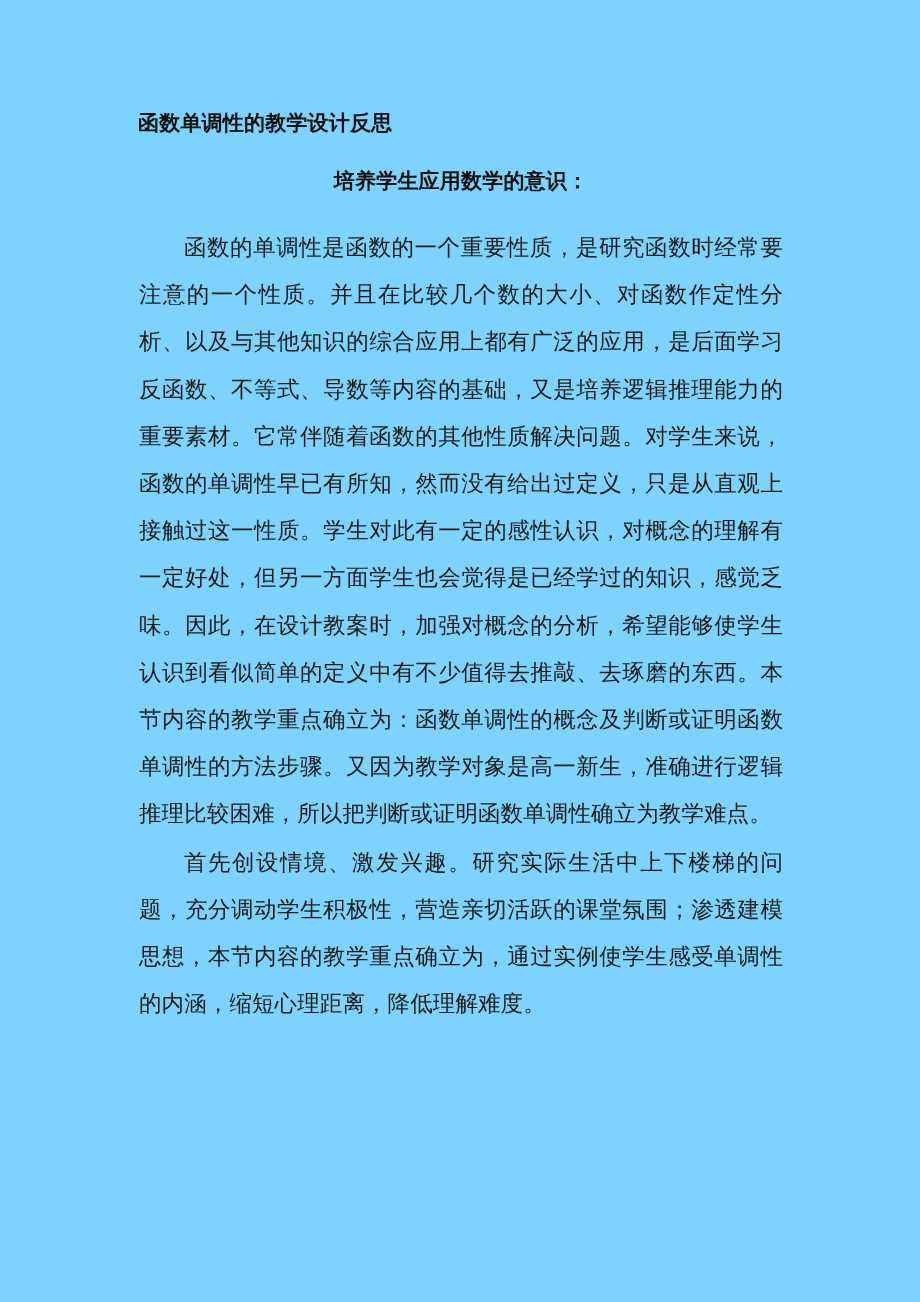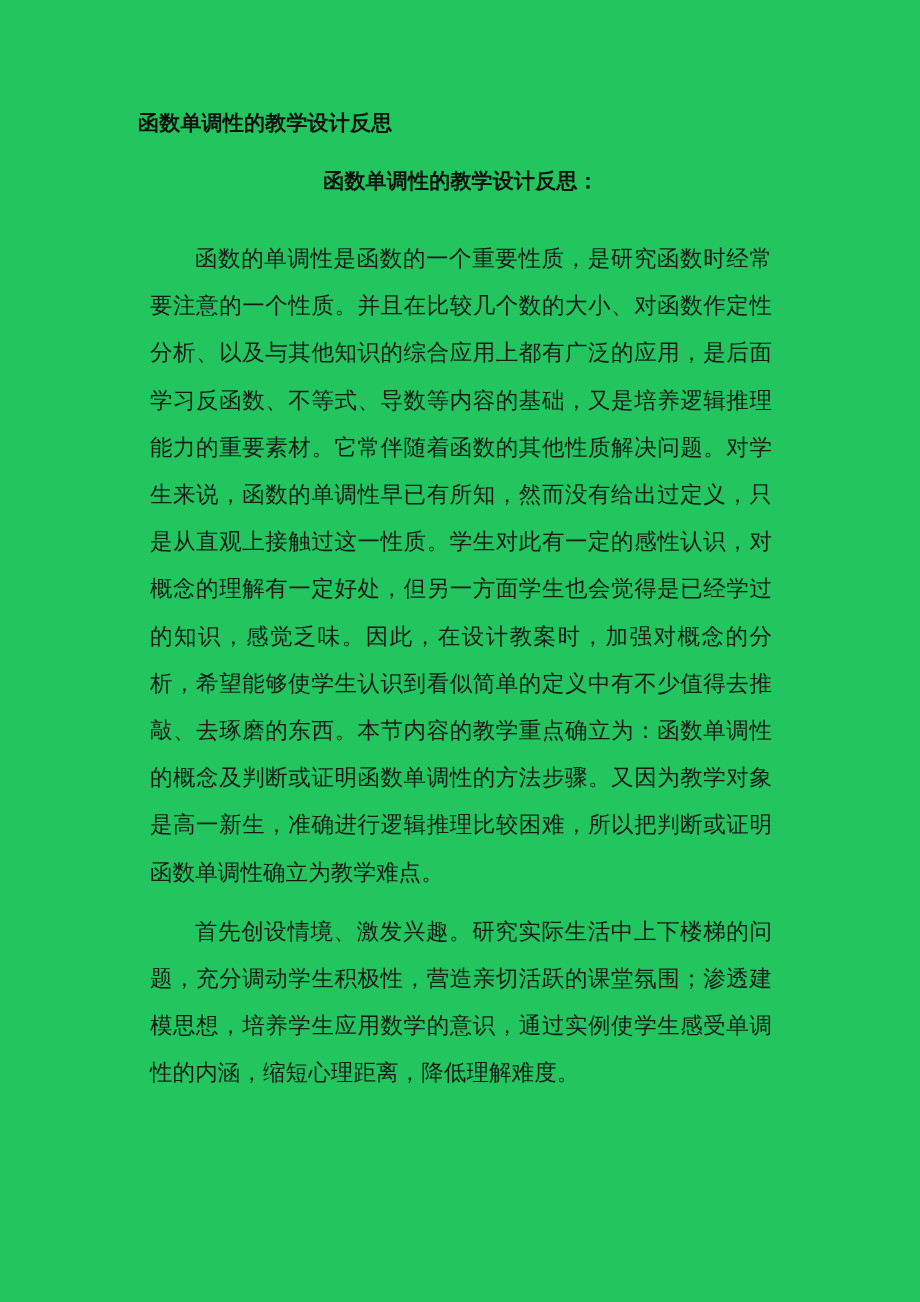--- a/index.html
+++ b/index.html
@@ -16,21 +16,21 @@
     color: #000000;
     -webkit-font-smoothing: antialiased;
   }
 
   .page {
     position: absolute;
     left: 0;
     top: 0;
     width: 920px;
     height: 1302px;
-    background: #22c55e;
+    background: #7dd3fc;
   }
 
   .content {
     position: absolute;
     left: 138px;
     top: 0;
     width: 646px;
   }
 
   
@@ -57,21 +57,21 @@
     letter-spacing: 0.2px;
     color: #111111;
   }
 
   
   .body-block {
     padding-top: 27px;
   }
 
   p.para {
-    margin: 12px;
+    margin: 1px;
     font-size: 22.5px;
     line-height: 47.2px;
     text-align: justify;
     text-justify: inter-ideograph;
     text-indent: 45px;
     letter-spacing: 0.1px;
     color: #1a1a1a;
     word-break: break-all;
   }
 
@@ -80,21 +80,21 @@
   }
 </style>
 </head>
 <body>
 
 <div class="page">
   <div class="content">
 
     <h1 class="doc-title">函数单调性的教学设计反思</h1>
 
-    <h2 class="doc-subtitle">函数单调性的教学设计反思：</h2>
+    <h2 class="doc-subtitle">培养学生应用数学的意识：</h2>
 
     <div class="body-block">
       <p class="para">函数的单调性是函数的一个重要性质，是研究函数时经常要注意的一个性质。并且在比较几个数的大小、对函数作定性分析、以及与其他知识的综合应用上都有广泛的应用，是后面学习反函数、不等式、导数等内容的基础，又是培养逻辑推理能力的重要素材。它常伴随着函数的其他性质解决问题。对学生来说，函数的单调性早已有所知，然而没有给出过定义，只是从直观上接触过这一性质。学生对此有一定的感性认识，对概念的理解有一定好处，但另一方面学生也会觉得是已经学过的知识，感觉乏味。因此，在设计教案时，加强对概念的分析，希望能够使学生认识到看似简单的定义中有不少值得去推敲、去琢磨的东西。本节内容的教学重点确立为：函数单调性的概念及判断或证明函数单调性的方法步骤。又因为教学对象是高一新生，准确进行逻辑推理比较困难，所以把判断或证明函数单调性确立为教学难点。</p>
-      <p class="para">首先创设情境、激发兴趣。研究实际生活中上下楼梯的问题，充分调动学生积极性，营造亲切活跃的课堂氛围；渗透建模思想，培养学生应用数学的意识，通过实例使学生感受单调性的内涵，缩短心理距离，降低理解难度。</p>
+      <p class="para">首先创设情境、激发兴趣。研究实际生活中上下楼梯的问题，充分调动学生积极性，营造亲切活跃的课堂氛围；渗透建模思想，本节内容的教学重点确立为，通过实例使学生感受单调性的内涵，缩短心理距离，降低理解难度。</p>
     </div>
 
   </div>
 </div>
 
 </body></html>

